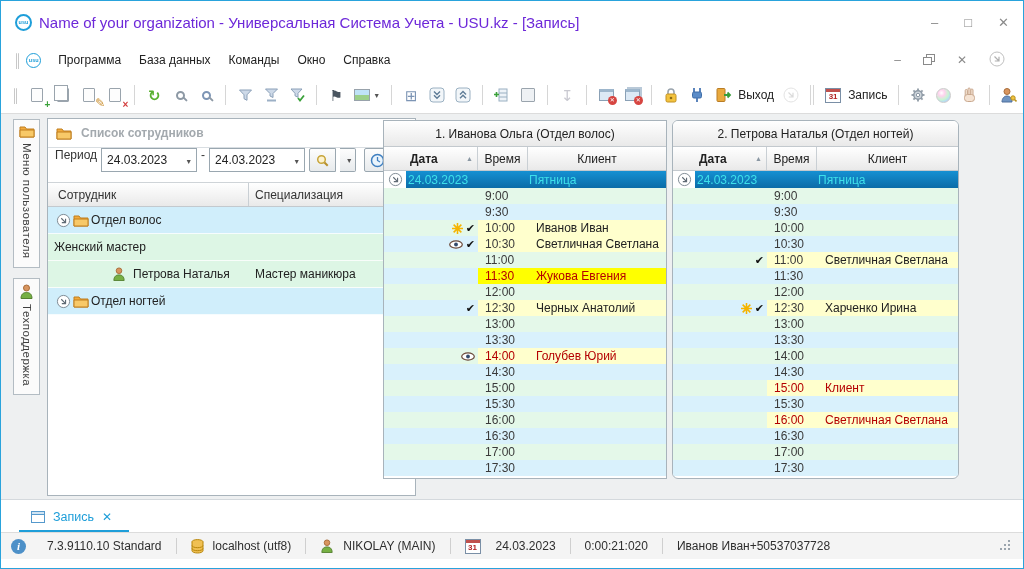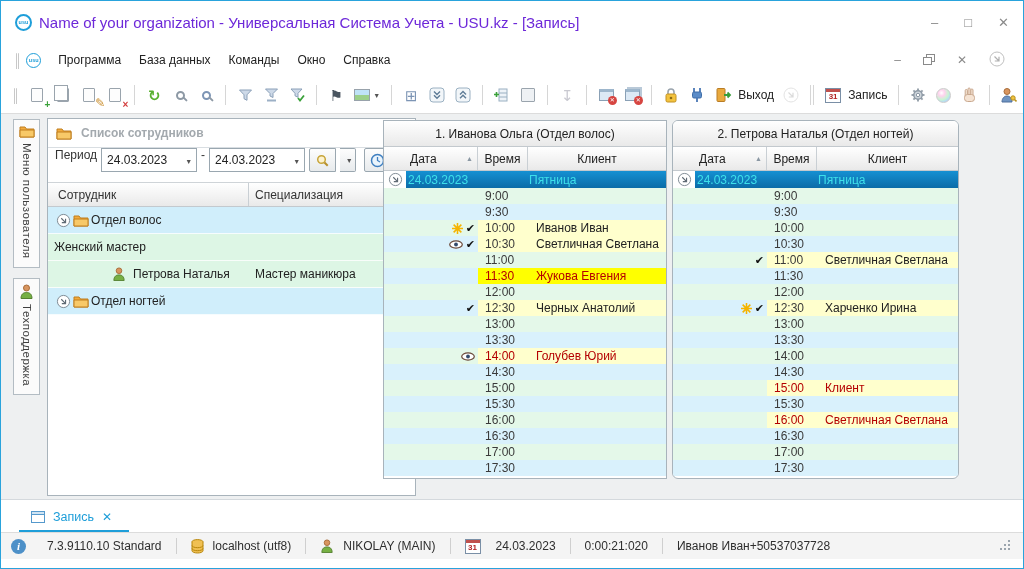--- a/index.html
+++ b/index.html
@@ -78,21 +78,21 @@
   .emp-group .emp-name { padding-left: 8px; gap: 2px; }
   .emp-person .emp-name { padding-left: 64px; gap: 7px; }
   .emp-name .lbl { color: #222; }
 
   
   .sched-panel { position: absolute; top: 6px; height: 359px; background: #fff; border: 1px solid #a8b3bb; display: flex; flex-direction: column; overflow: hidden; }
   .sched-panel.p0 { left: 382px; width: 284px; }
   .sched-panel.p1 { left: 671px; width: 287px; border-radius: 6px; }
   .sched-title { height: 26px; display: flex; align-items: center; justify-content: center; background: linear-gradient(#ffffff, #e9e9e9); border-bottom: 1px solid #c3c9ce; color: #222; }
   .sched-cols { height: 24px; display: flex; background: linear-gradient(#ffffff, #e9e9e9); border-bottom: 1px solid #c3c9ce; color: #222; }
-  .col-date { width: 94px; display: flex; align-items: center; padding-left: 26px; border-right: 1px solid #c9cfd4; }
+  .col-date { width: 94px; display: flex; align-items: center; padding-left: 26px; border-right: 1px solid #c9cfd4; font-weight: bold; }
   .col-date .sort { margin-left: auto; margin-right: 4px; font-size: 7px; color: #8a97a3; }
   .col-time { width: 50px; display: flex; align-items: center; justify-content: center; border-right: 1px solid #c9cfd4; }
   .col-client { flex: 1; display: flex; align-items: center; justify-content: center; }
   .grp-row { height: 17px; display: flex; align-items: stretch; background: #fff; }
   .grp-row .expander-cell { width: 22px; display: flex; align-items: center; justify-content: center; }
   .grp-bar { flex: 1; display: flex; align-items: center; background: linear-gradient(#1590d2, #0b6ca8); color: #3de0ea; }
   .grp-date { width: 123px; padding-left: 2px; }
   .slot-row { height: 16px; display: flex; align-items: stretch; font-size: 12px; }
   .slot-row.alt-green { background: #e4f8e9; }
   .slot-row.alt-blue { background: #d9f1fc; }

